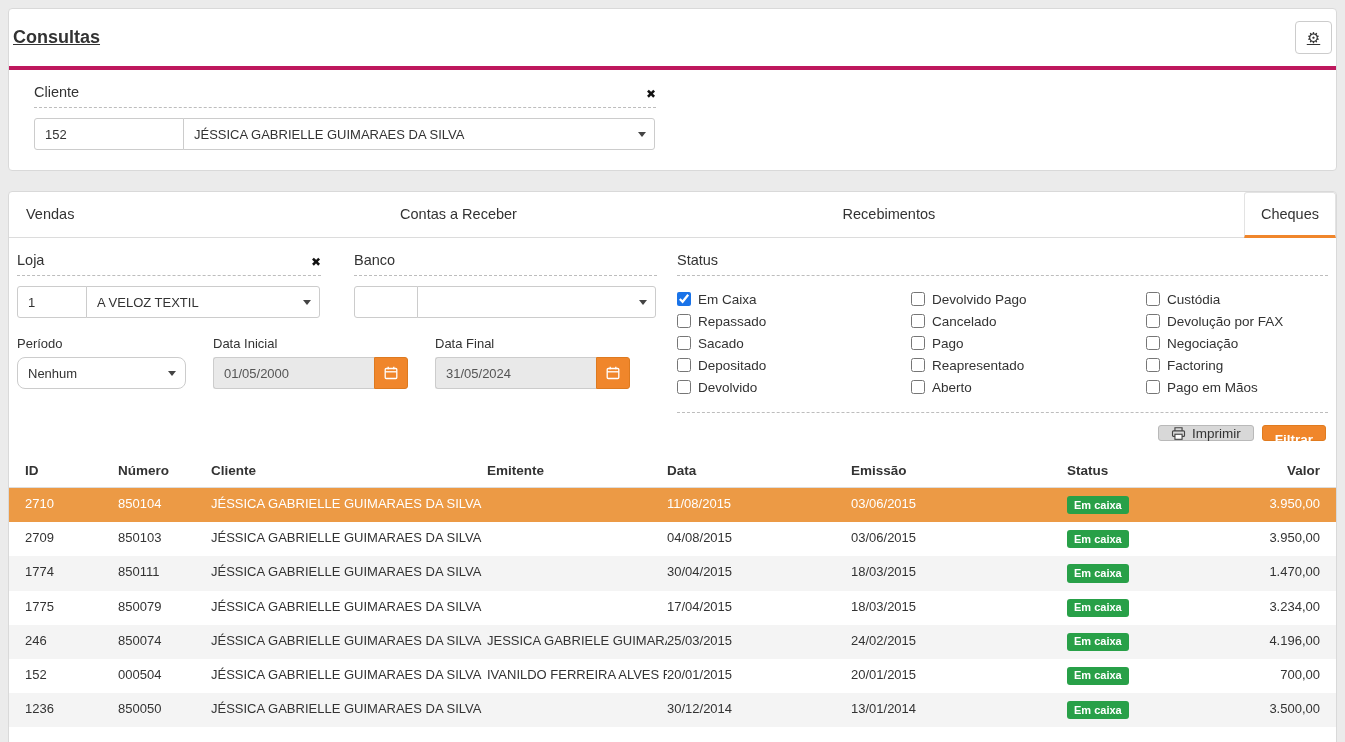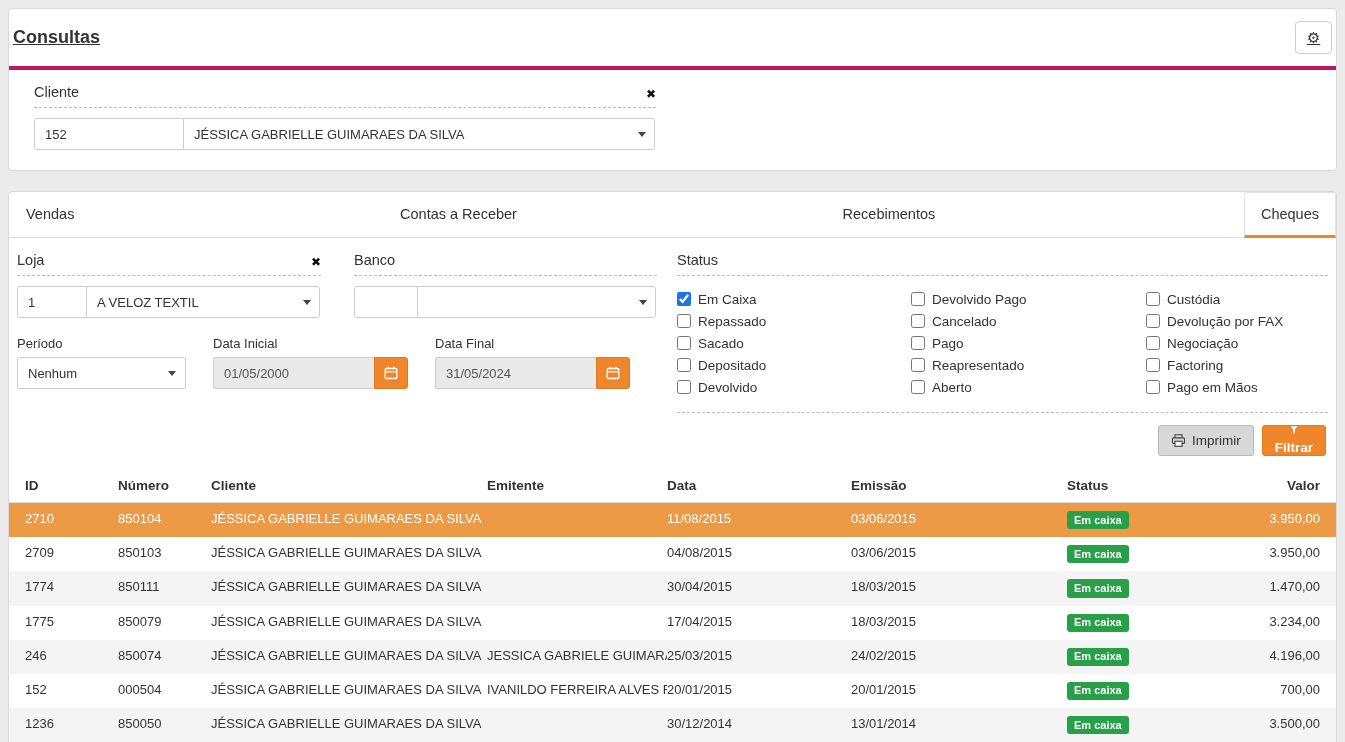--- a/index.html
+++ b/index.html
@@ -44,21 +44,21 @@
   .controls { display:flex; }
   .inp {
     height:32px; border:1px solid #ccc; border-radius:3px;
     padding:0 10px; font:inherit; font-size:13px; color:#333; background:#fff;
   }
   .controls .inp { border-radius:3px 0 0 3px; }
   .sel { position:relative; }
   .controls .sel select { border-radius:0 3px 3px 0; margin-left:-1px; }
   .sel select {
     appearance:none; -webkit-appearance:none;
-    width:100%; height:32px; border:1px solid #ccc; border-radius:2px;
+    width:100%; height:32px; border:1px solid #ccc; border-radius:8px;
     background:#fff; padding:0 26px 0 10px; font:inherit; font-size:13px; color:#333;
   }
   .sel::after {
     content:""; position:absolute; right:10px; top:14px;
     border-left:4px solid transparent; border-right:4px solid transparent;
     border-top:5px solid #444; pointer-events:none;
   }
   .client-group { width:622px; }
 
   
@@ -102,21 +102,21 @@
     grid-template-rows:repeat(5,22px);
     grid-auto-flow:column;
     padding:8px 0 14px;
   }
   .chk { display:flex; align-items:center; gap:7px; font-size:13.5px; cursor:pointer; }
   .chk input[type=checkbox] { width:14px; height:14px; accent-color:#1a73e8; margin:0; cursor:pointer; }
 
   
   .actions { display:flex; justify-content:flex-end; gap:8px; margin:12px 10px 12px 0; }
   .btn {
-    height:31px; padding:0 12px; border-radius:3px; font:inherit; font-size:13.5px;
+    height:16px; padding:0 12px; border-radius:3px; font:inherit; font-size:13.5px;
     display:inline-flex; align-items:center; gap:6px; cursor:pointer;
   }
   .btn-print { background:#d8d8d8; border:1px solid #b9b9b9; color:#333; }
   .btn-filter { background:#f0862b; border:1px solid #e07b1f; color:#fff; font-weight:700;flex-direction:column; }
 
   
   .table { width:100%; }
   .thead {
     display:flex; padding:10px 16px 9px; font-weight:700; font-size:13.5px;
     border-bottom:1px solid #ddd; align-items:center;

